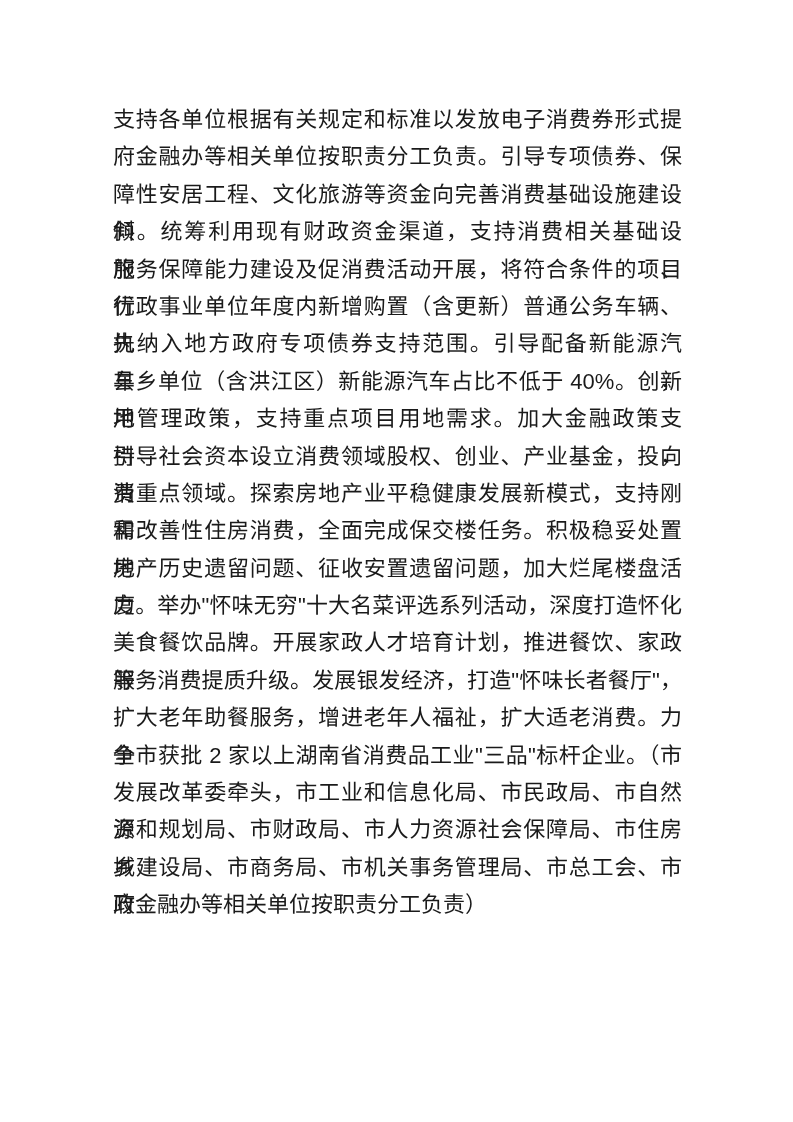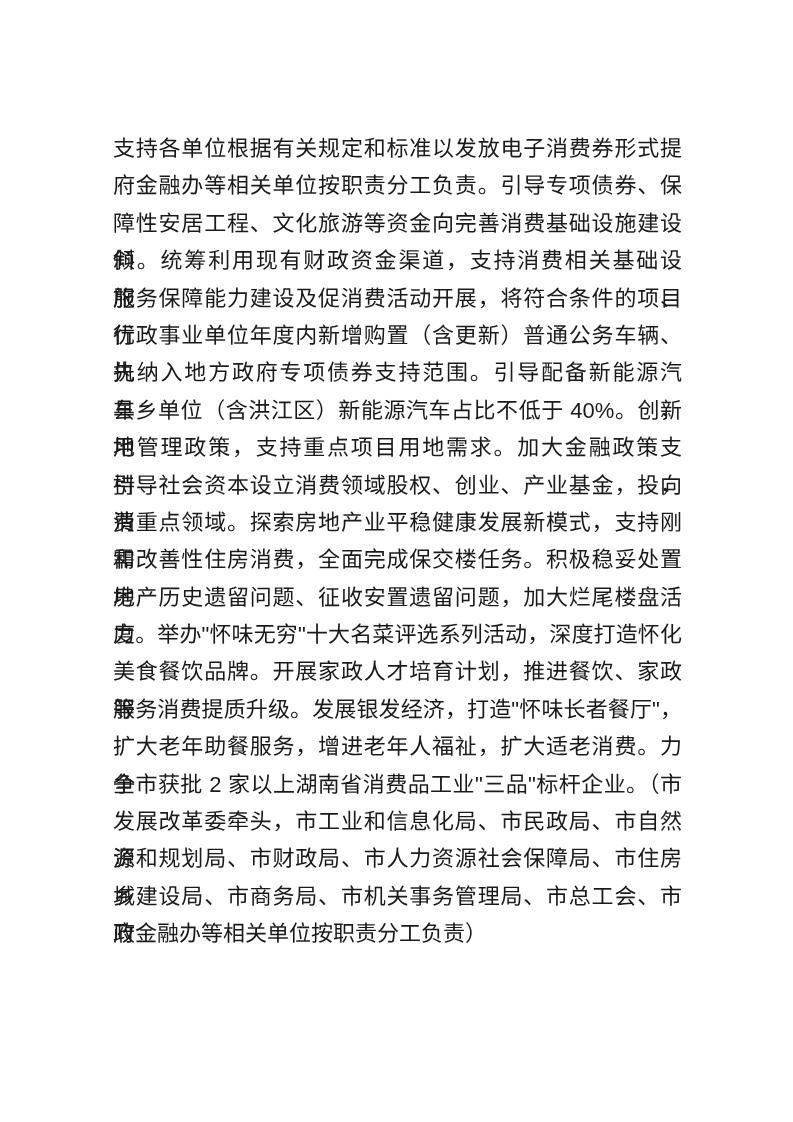--- a/index.html
+++ b/index.html
@@ -17,21 +17,20 @@
   }
   .textblock {
     position: absolute;
     left: 113px;
     top: 101px;
     width: 569px;
     color: #1a1a1a;
     font-size: 22px;
     line-height: 37.4px;
     letter-spacing: 0;
-    margin-top: 29px;
   }
   .line {
     text-align: justify;
     text-align-last: justify;
     text-justify: inter-character;
     height: 37.4px;
     white-space: normal;
     overflow: visible;
   }
   .line--paraend {

